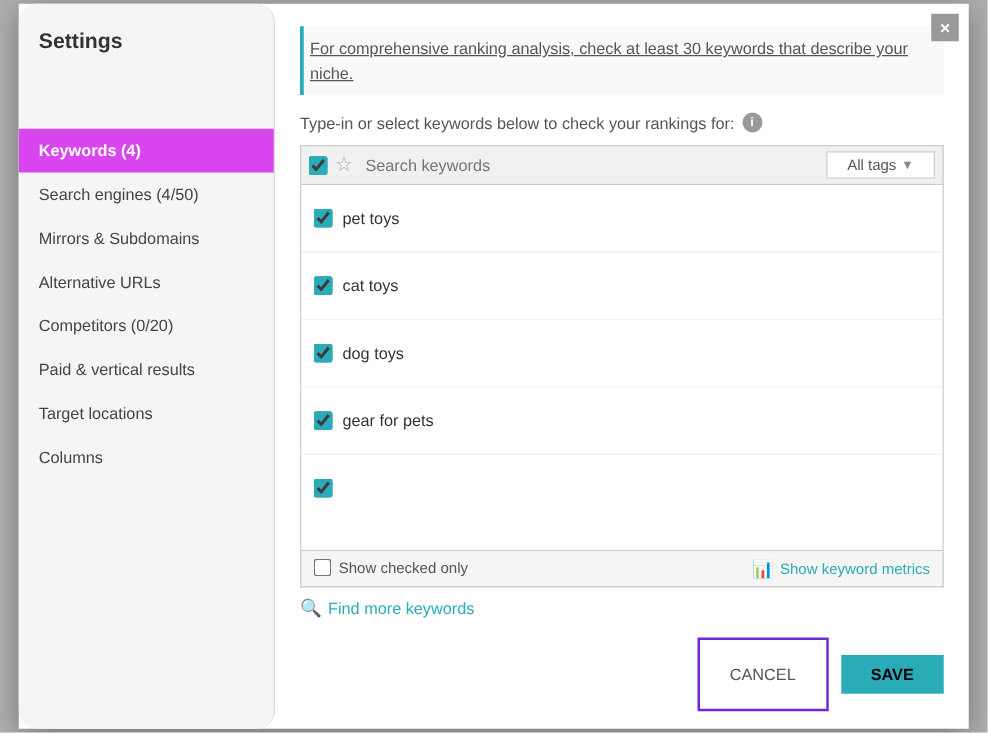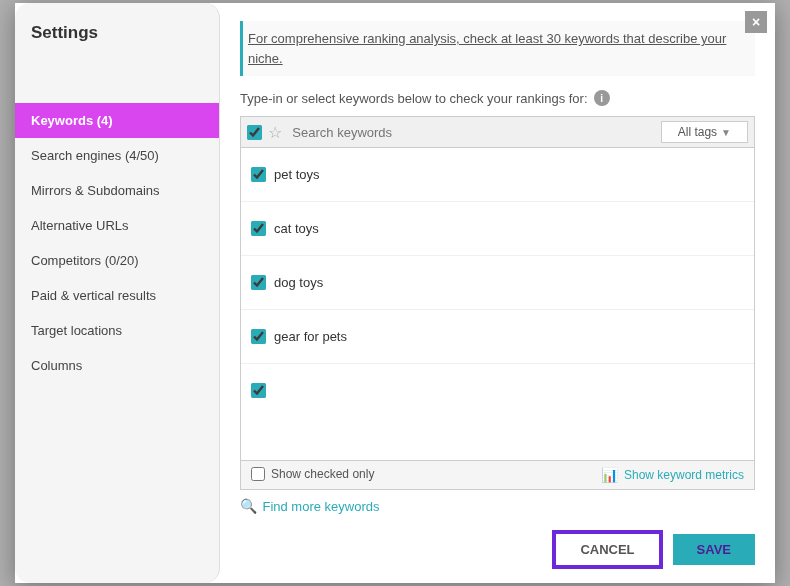--- a/index.html
+++ b/index.html
@@ -233,33 +233,33 @@
     }
     
     .footer {
       display: flex;
       justify-content: flex-end;
       align-items: center;
       gap: 10px;
       padding: 12px 0 14px 0;
     }
     .btn-cancel {
-      padding: 8px 24px;
+      padding: 20px 24px;
       background: #fff;
-      border: 4px solid #6d28d9;
-      color: #555;
-      font-size: 13px;
-      cursor: pointer;
-      font-weight: bold;
+      border: 2px solid #6d28d9;
+      color: #555;
+      font-size: 13px;
+      cursor: pointer;
+      font-weight: normal;
     }
     .btn-save {
       padding: 8px 24px;
       background: #2aacb8;
       border: none;
-      color: #4c1d95;
+      color: #000000;
       font-size: 13px;
       cursor: pointer;
       font-weight: bold;
     }
   </style>
 </head>
 <body>
 
 <div class="dialog-overlay">
   <div class="dialog">

